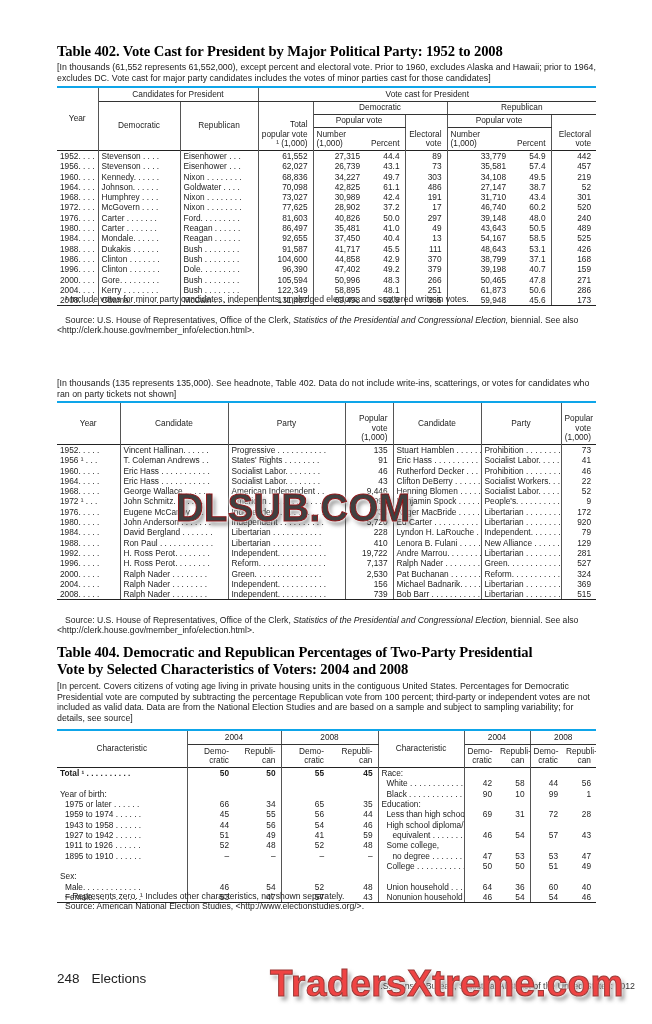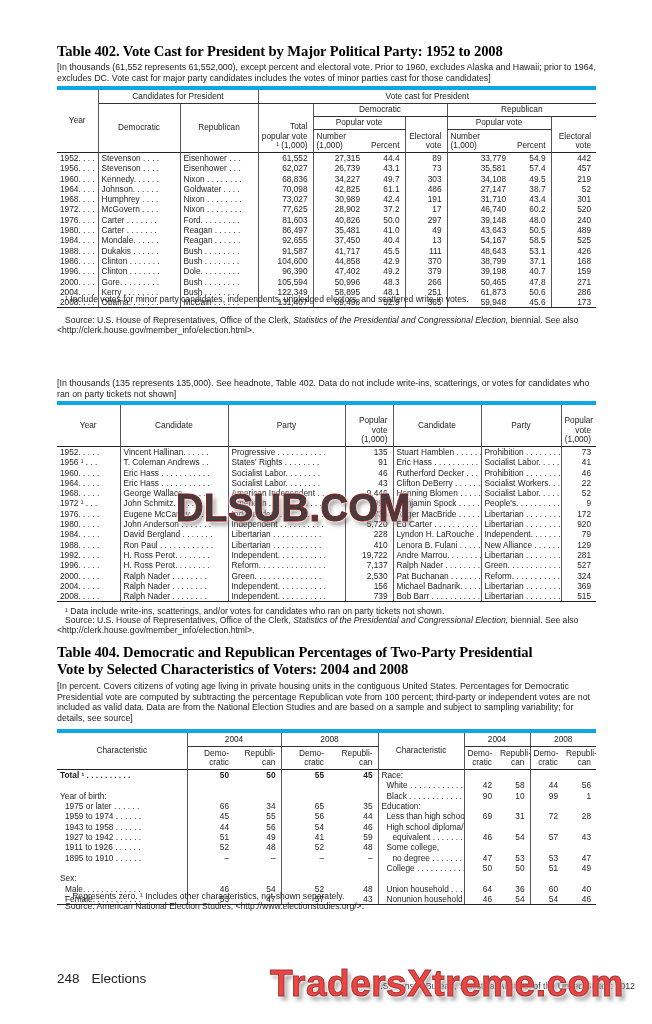--- a/index.html
+++ b/index.html
@@ -20,21 +20,21 @@
   
   table{border-collapse:collapse;table-layout:fixed;width:539px;}
   th,td{margin:0;padding:0 3px;font-weight:normal;overflow:hidden;}
   td{font-size:8.3px;line-height:10.3px;white-space:nowrap;}
   th{font-size:8.3px;line-height:9.6px;}
   .la{text-align:left;} .ra{text-align:right;padding-right:5px;} .ca{text-align:center;}
   .b-r{border-right:1px solid #555;}
   .b-b{border-bottom:1px solid #333;}
   thead th{vertical-align:middle;}
   thead th.vb{vertical-align:bottom;padding-bottom:1px;}
-  table thead tr:first-child th{border-top:4px solid #0ea5e9;}
+  table thead tr:first-child th{border-top:2px solid #0ea5e9;}
   tbody tr:first-child td{border-top:1px solid #222;}
   tbody tr:last-child td{border-bottom:1px solid #222;}
   .bold{font-weight:bold;margin-left:24px;}
 
   #t402 thead tr.h1 th{height:13px;}
   #t403 thead th{height:40px;}
   #t404 thead tr.h1 th{height:13px;}
   #t404 td{font-size:8.3px;line-height:10.35px;}
   .ind1{padding-left:8px;} .ind2{padding-left:14px;}
 
@@ -447,21 +447,20 @@
           <td class="la b-r">Ralph Nader . . . . . . . .</td>
           <td class="la b-r">Independent. . . . . . . . . . .</td>
           <td class="ra b-r">739</td>
           <td class="la b-r">Bob Barr . . . . . . . . . . .</td>
           <td class="la b-r">Libertarian . . . . . . . .</td>
           <td class="ra">515</td>
         </tr>
       </tbody>
   </table>
 
-  <div class="abs content-x footnote" style="top:606px;">¹ Data include write-ins, scatterings, and/or votes for candidates who ran on party tickets not shown.</div>
   <div class="abs content-x source" style="top:615px;"><span class="ind" style="display:inline-block;width:8px;"></span><span>Source: U.S. House of Representatives, Office of the Clerk, </span><span class="it">Statistics of the Presidential and Congressional Election,</span><span> biennial. See also &lt;http://clerk.house.gov/member_info/election.html&gt;.</span></div>
 
   <div class="abs content-x tbl-title" style="top:644px;">
     <div>Table 404. Democratic and Republican Percentages of Two-Party Presidential</div>
     <div>Vote by Selected Characteristics of Voters: 2004 and 2008</div>
   </div>
   <div class="abs content-x headnote" style="top:681px;">[In percent. Covers citizens of voting age living in private housing units in the contiguous United States. Percentages for Democratic Presidential vote are computed by subtracting the percentage Republican vote from 100 percent; third-party or independent votes are not included as valid data. Data are from the National Election Studies and are based on a sample and subject to sampling variability; for details, see source]</div>
 
   <table id="t404" class="abs content-x" style="top:729px;">
     <colgroup>

